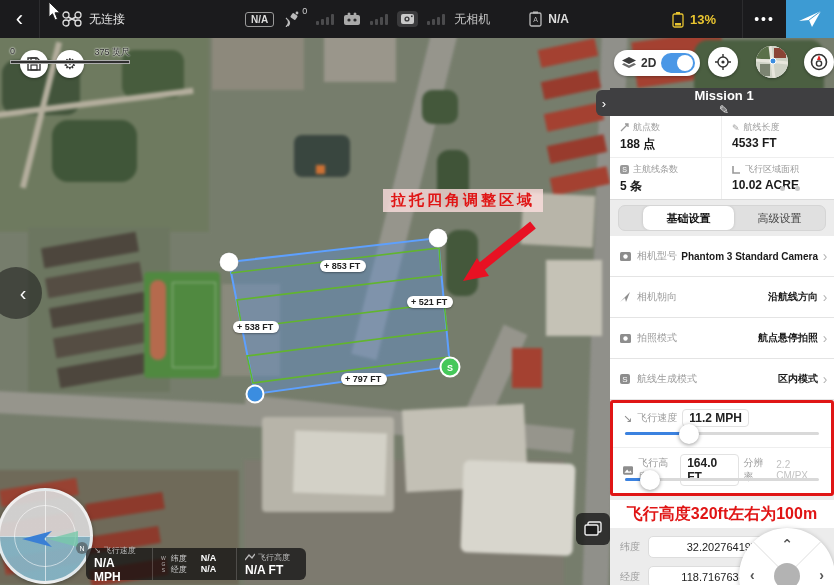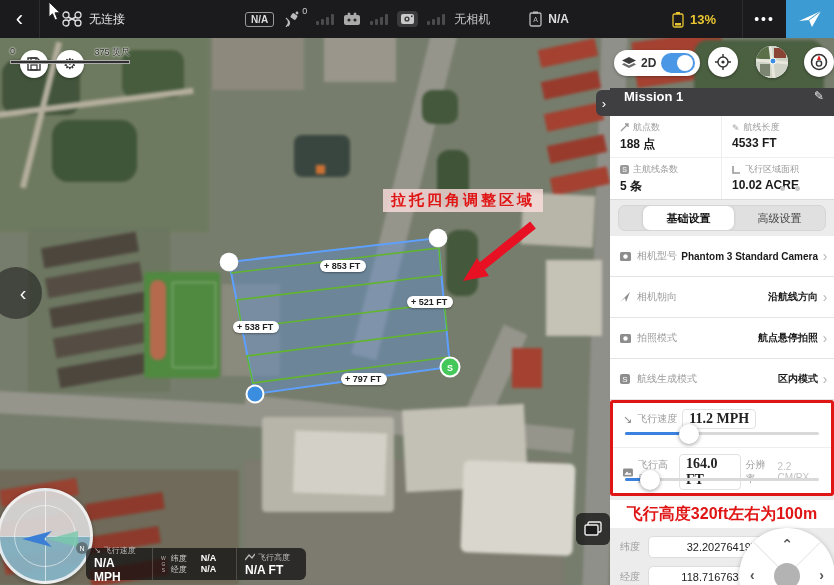--- a/index.html
+++ b/index.html
@@ -37,21 +37,21 @@
   .left-chevron { position:absolute; left:-10px; top:267px; width:52px; height:52px; border-radius:50%; background:rgba(25,25,25,.55); z-index:12; display:flex; align-items:center; justify-content:center; color:#fff; font-size:20px; padding-left:14px; }
   .pill2d { position:absolute; left:614px; top:50px; height:26px; background:#fff; border-radius:14px; display:flex; align-items:center; gap:5px; padding:0 5px 0 8px; z-index:12; box-shadow:0 1px 3px rgba(0,0,0,.3); }
   .pill2d .lbl { font-size:12px; font-weight:bold; color:#333; }
   .toggle { width:34px; height:20px; border-radius:10px; background:#4a97e6; position:relative; }
   .toggle .knob { position:absolute; right:2px; top:2px; width:16px; height:16px; border-radius:50%; background:#fff; }
   .cursor { position:absolute; z-index:60; }
 
   
   .panel { position:absolute; left:610px; top:88px; width:224px; height:497px; background:#ececec; z-index:20; }
   .panel-tab { position:absolute; left:596px; top:90px; width:16px; height:26px; background:#3f3f41; border-radius:6px 0 0 6px; color:#fff; display:flex; align-items:center; justify-content:center; font-size:13px; z-index:21; }
-  .p-header { height:28px; background:#3f3f41; color:#fff; display:flex; align-items:center; padding:0 10px 12px 14px; }
+  .p-header { height:28px; background:#3f3f41; color:#fff; display:flex; align-items:center; padding:0 10px 12px 14px;flex-direction:column; }
   .p-header .title { font-size:13px; font-weight:bold; flex:1; }
   .p-header .pencil { color:#eee; font-size:12px; }
   .stats { background:#fff; border-bottom:1px solid #dcdcdc; position:relative; }
   .stats .srow { display:flex; }
   .stats .cell { width:50%; padding:5px 8px 4px 10px; }
   .stats .srow:first-child { border-bottom:1px solid #eee; }
   .stats .cell:first-child { border-right:1px solid #eee; }
   .slabel { display:flex; align-items:center; gap:4px; font-size:9px; color:#9b9b9b; }
   .sval { font-size:12px; font-weight:bold; color:#1a1a1a; margin-top:2px; }
   .dots { position:absolute; right:34px; bottom:8px; display:flex; gap:10px; }
@@ -62,21 +62,21 @@
   .prow { height:41px; background:#fff; border-bottom:1px solid #e4e4e4; display:flex; align-items:center; padding:0 4px 0 10px; }
   .prow .ic { width:14px; color:#8d8d8d; display:flex; align-items:center; }
   .prow .lbl { font-size:10px; color:#9b9b9b; margin-left:3px; }
   .prow .val { margin-left:auto; font-size:10px; font-weight:bold; color:#1a1a1a; white-space:nowrap; }
   .prow .chev { color:#b5b5b5; font-size:14px; margin-left:2px; width:10px; text-align:center; }
   .redbox { border:3px solid #e01515; border-radius:3px; margin:0; }
   .sliderrow { background:#fff; padding:6px 10px 4px 10px; height:45px; position:relative; }
   .sliderrow.first { border-bottom:1px solid #eee; }
   .sl-top { display:flex; align-items:center; gap:5px; }
   .sl-top .lbl { font-size:10px; color:#9b9b9b; }
-  .sl-val { font-size:14px; font-weight:bold; color:#222; border:1px solid #e2e2e2; border-radius:4px; padding:1px 6px;font-family:Liberation Serif, serif; }
+  .sl-val { font-size:12px; font-weight:bold; color:#222; border:1px solid #e2e2e2; border-radius:4px; padding:1px 6px; }
   .sl-res-l { font-size:10px; color:#9b9b9b; margin-left:auto; }
   .sl-res-v { font-size:10px; color:#c2c2c2; }
   .track { position:absolute; left:12px; right:12px; bottom:12px; height:3px; background:#d9d9d9; border-radius:2px; }
   .track .fill { position:absolute; left:0; top:0; height:3px; background:#3b82e0; border-radius:2px; }
   .track .knob { position:absolute; top:50%; width:20px; height:20px; border-radius:50%; background:#fff; box-shadow:0 1px 4px rgba(0,0,0,.4); transform:translate(-50%,-50%); }
   .rednote { margin-top:4px; height:28px; background:#fff; display:flex; align-items:center; justify-content:center; color:#e01515; font-weight:bold; font-size:16px; }
   .latlon { position:relative; height:105px; }
   .ll-row { position:absolute; left:10px; display:flex; align-items:center; gap:6px; }
   .ll-row .lbl { font-size:10px; color:#9b9b9b; width:22px; }
   .ll-input { width:118px; height:22px; background:#fff; border:1px solid #ddd; border-radius:5px; font-size:11px; color:#222; display:flex; align-items:center; justify-content:flex-end; padding:0 8px; }

